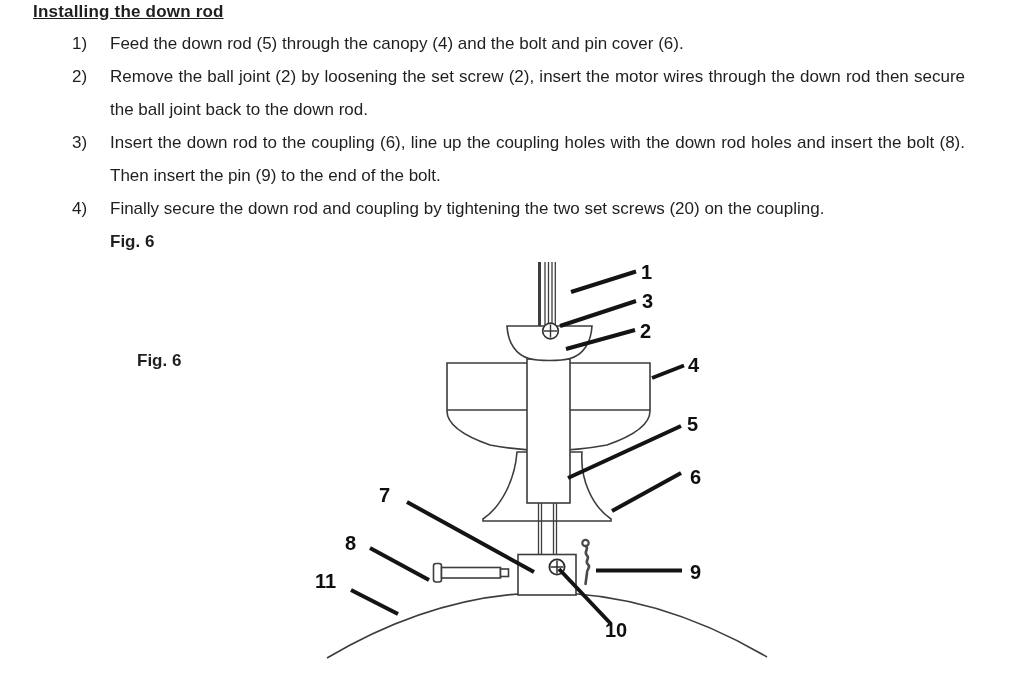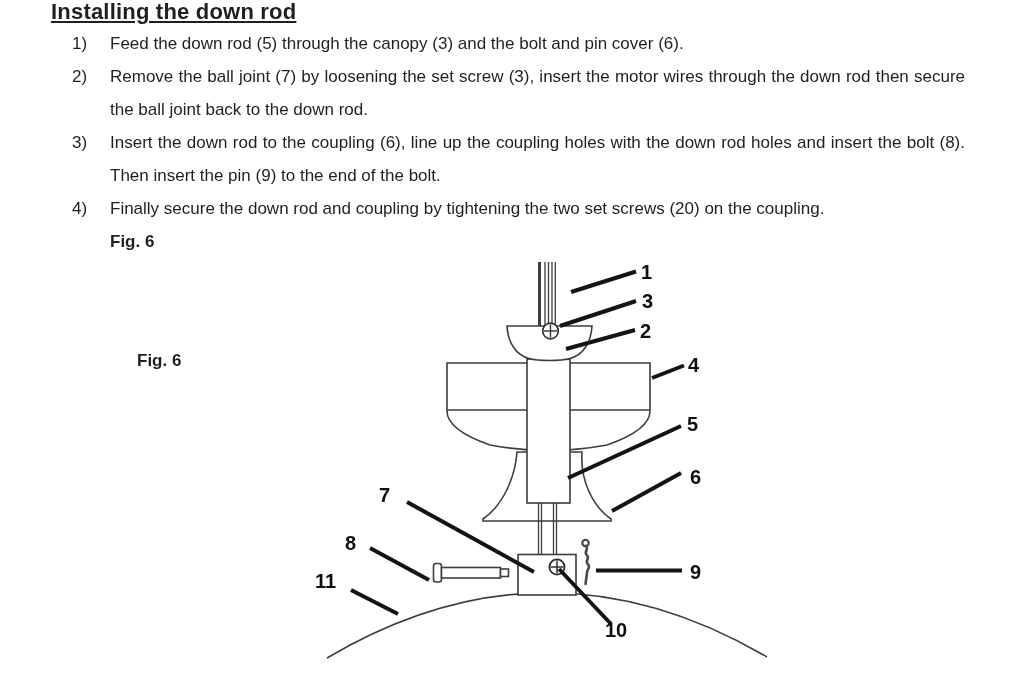--- a/index.html
+++ b/index.html
@@ -2,22 +2,22 @@
 <html><head>
 <meta charset="utf-8">
 <style>
   html,body{margin:0;padding:0;}
   body{
     width:1015px;height:700px;position:relative;overflow:hidden;
     background:#ffffff;color:#1f1f1f;
     font-family:"Liberation Sans", sans-serif;
   }
   .doc-title{
-    position:absolute;left:51px;top:1px;
-    font-size:22px;font-weight:bold;line-height:22px;
+    position:absolute;left:33px;top:1px;
+    font-size:17px;font-weight:bold;line-height:22px;
     text-decoration:underline;
     letter-spacing:.2px;
   }
   .steps{
     position:absolute;left:72px;top:27px;width:905px;
     font-size:17px;line-height:33px;
   }
   .step{display:flex;}
   .step .num{flex:0 0 38px;}
   .step .txt{width:855px;text-align:justify;text-align-last:left;}
@@ -38,25 +38,25 @@
   .leader{stroke:#141414;stroke-width:4;fill:none;stroke-linecap:butt;}
 </style>
 </head>
 <body>
 
 <div class="doc-title">Installing the down rod</div>
 
 <div class="steps">
   <div class="step">
     <span class="num">1)</span>
-    <div class="txt">Feed the down rod (5) through the canopy (3) and the bolt and pin cover (6).</div>
+    <div class="txt">Feed the down rod (5) through the canopy (4) and the bolt and pin cover (6).</div>
   </div>
   <div class="step">
     <span class="num">2)</span>
-    <div class="txt">Remove the ball joint (7) by loosening the set screw (3), insert the motor wires through the down rod then secure the ball joint back to the down rod.</div>
+    <div class="txt">Remove the ball joint (2) by loosening the set screw (2), insert the motor wires through the down rod then secure the ball joint back to the down rod.</div>
   </div>
   <div class="step">
     <span class="num">3)</span>
     <div class="txt">Insert the down rod to the coupling (6), line up the coupling holes with the down rod holes and insert the bolt (8). Then insert the pin (9) to the end of the bolt.</div>
   </div>
   <div class="step">
     <span class="num">4)</span>
     <div class="txt">Finally secure the down rod and coupling by tightening the two set screws (20) on the coupling.</div>
   </div>
   <div class="fig-caption">Fig. 6</div>

